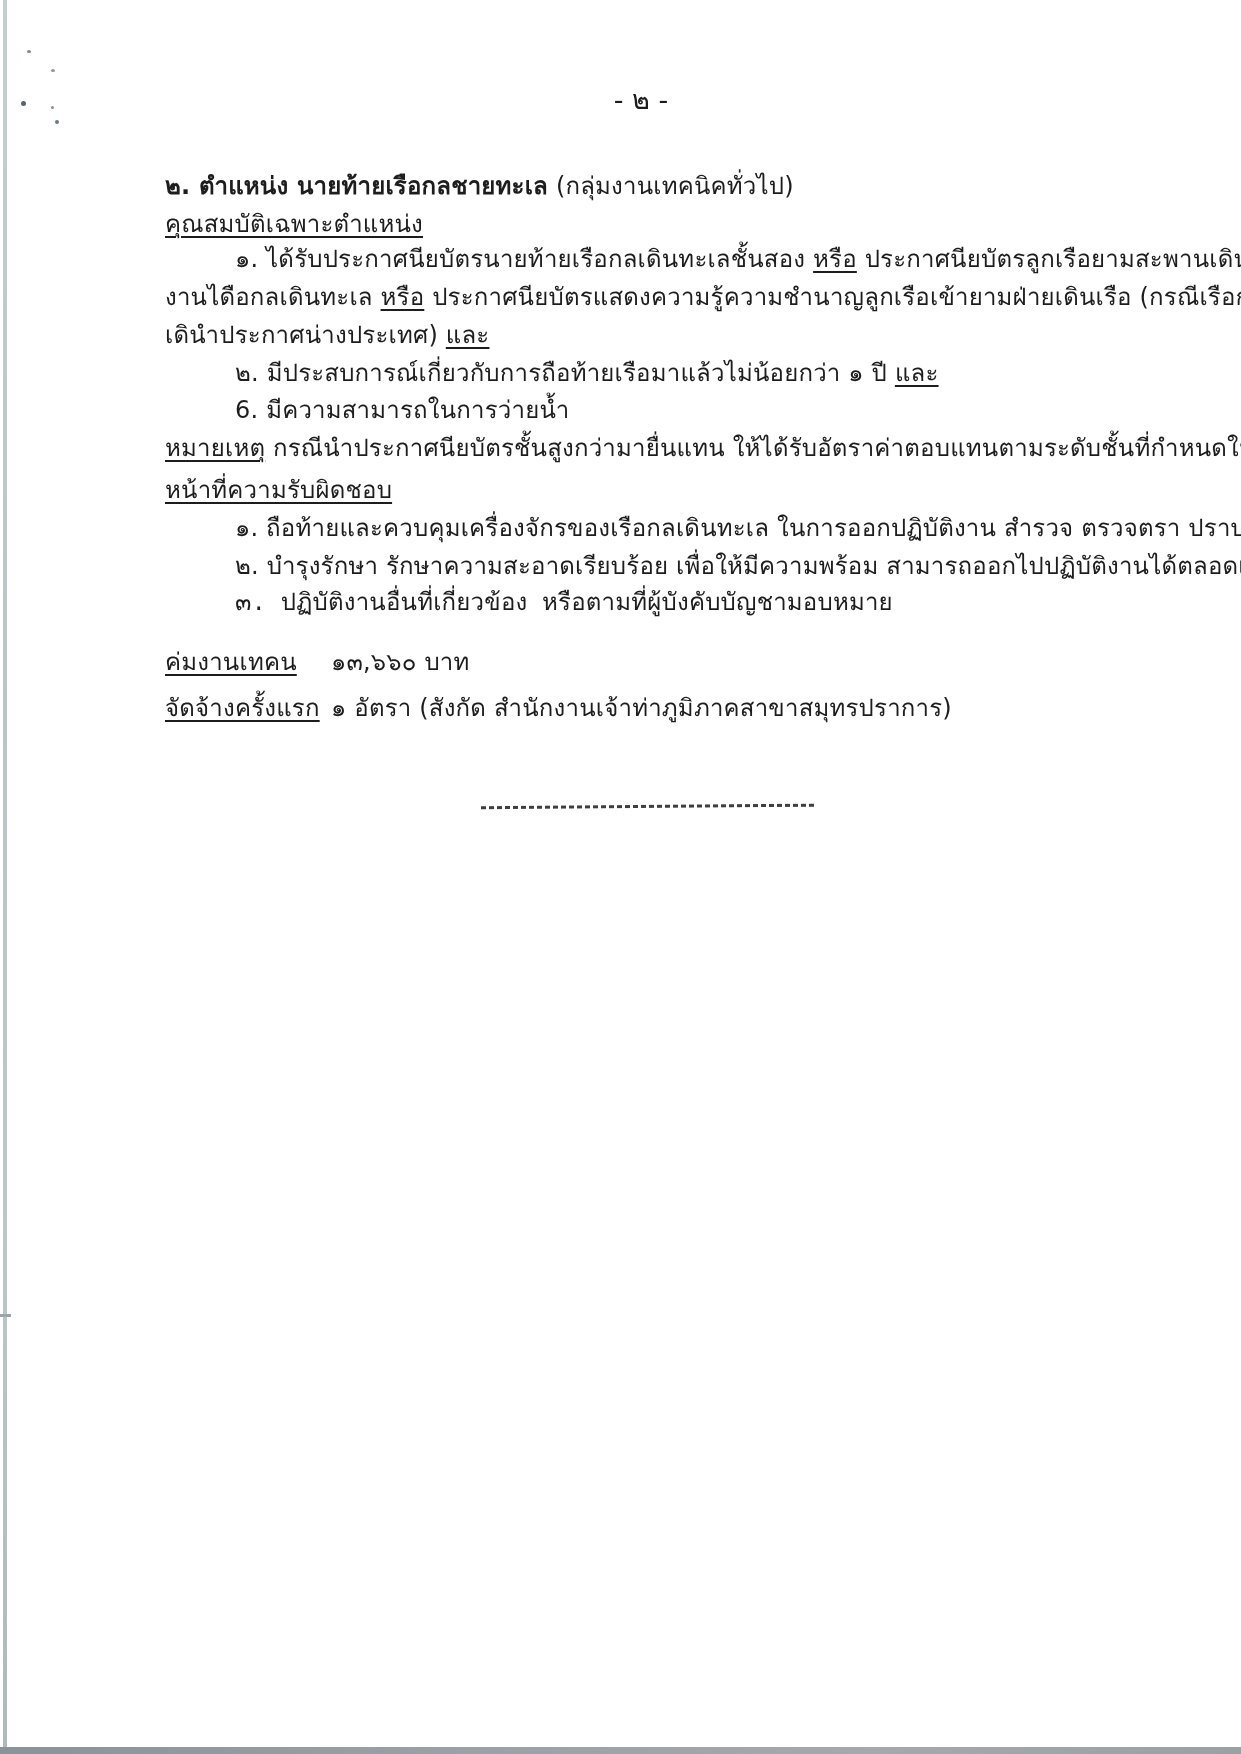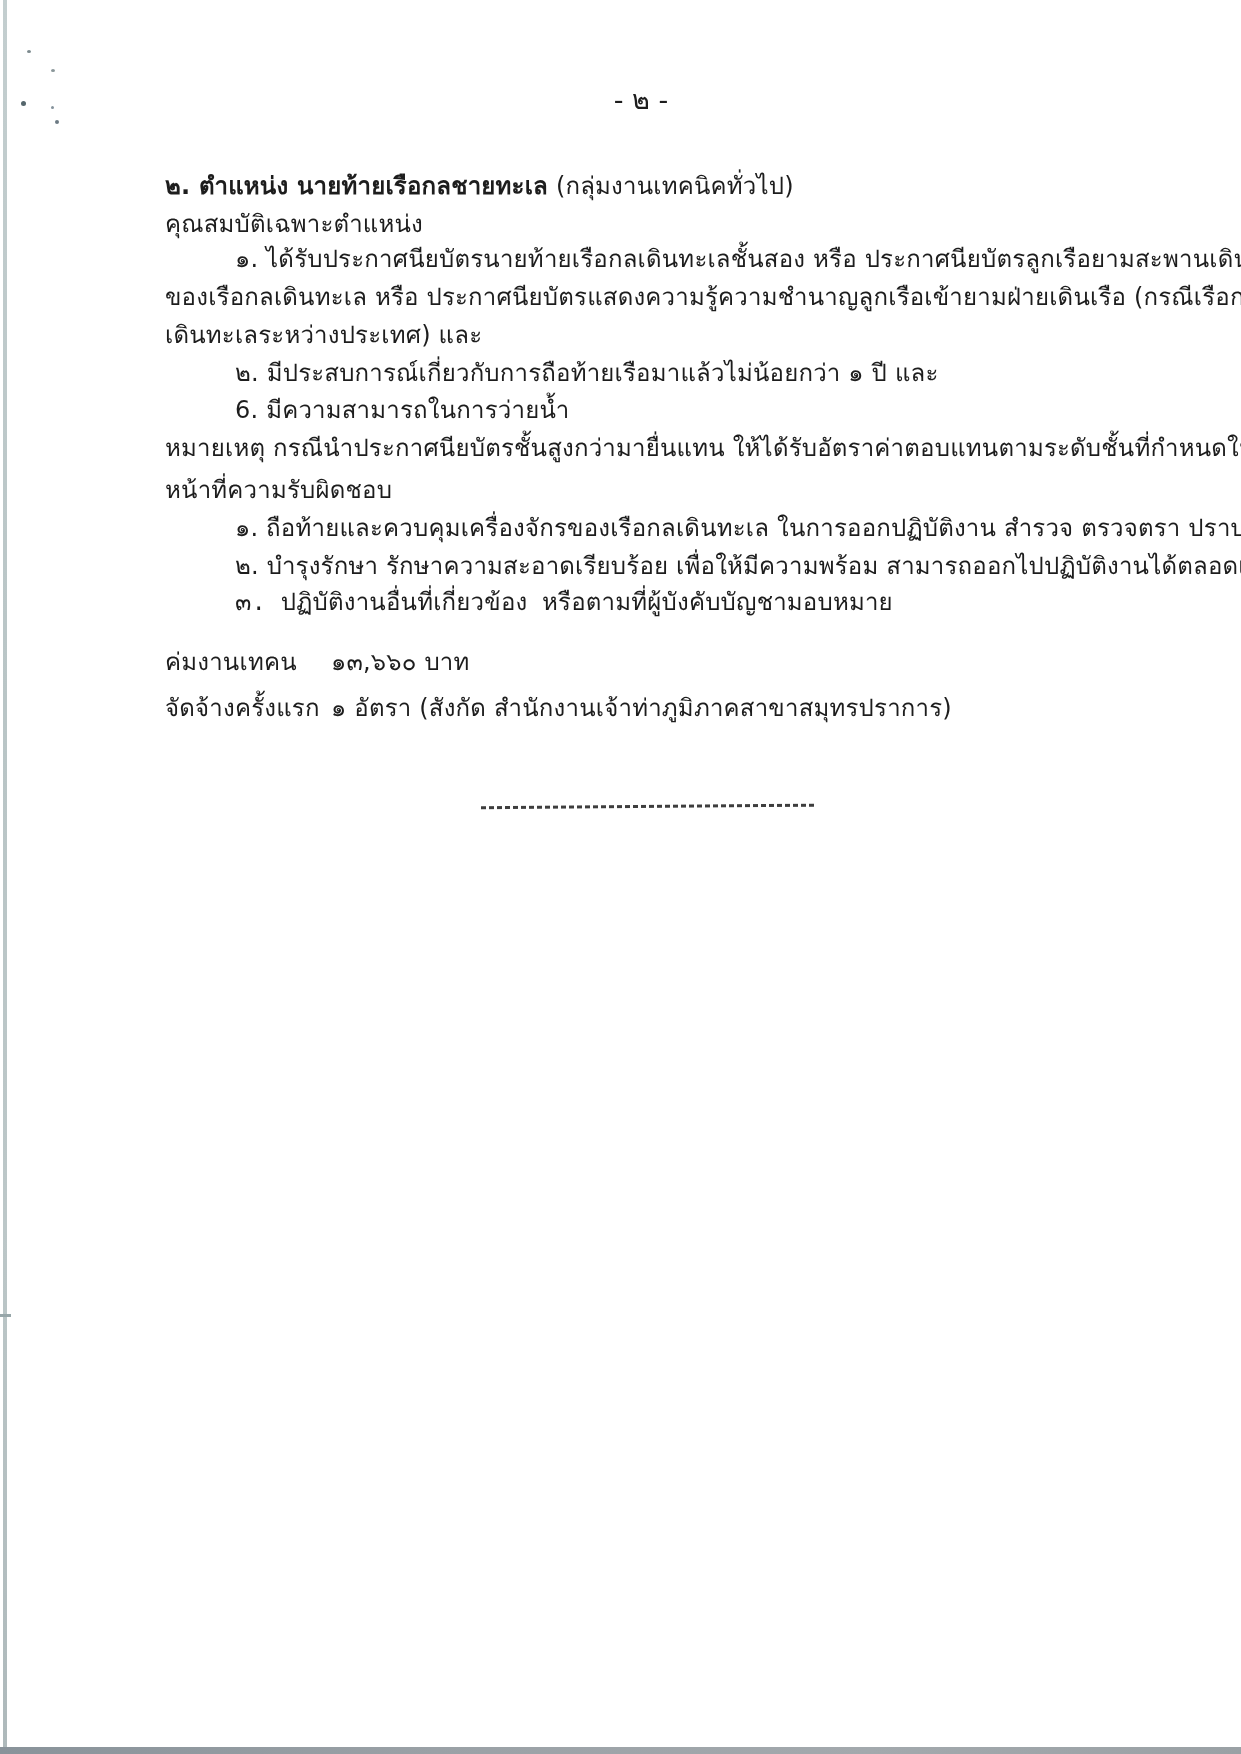--- a/index.html
+++ b/index.html
@@ -54,21 +54,21 @@
   .ind { left: 235px; }   
   .pagenum {
     top: 82px; left: 0; width: 1282px;
     text-align: center;
     font-size: 27px; line-height: 36px;
     position: absolute;
     white-space: nowrap;
   }
   .title-line { top: 166px; }
   .title-bold { font-weight: 700; }
-  .u { text-underline-offset: 4px; text-decoration-thickness: 2px; }
+  .u { text-decoration: underline; text-underline-offset: 4px; text-decoration-thickness: 2px; }
   .h-qual  { top: 204px; }
   .q1l1 { top: 239px; }
   .q1l2 { top: 277px; }
   .q1l3 { top: 315px; }
   .q2   { top: 353px; }
   .q3   { top: 390px; }
   .note { top: 428px; }
   .h-duty { top: 470px; }
   .d1 { top: 508px; }
   .d2 { top: 546px; }
@@ -108,24 +108,24 @@
   </div>
 
   <div class="line ml h-qual">
     <span class="u">คุณสมบัติเฉพาะตำแหน่ง</span>
   </div>
 
   <div class="line ind q1l1">
     <span>๑. ได้รับประกาศนียบัตรนายท้ายเรือกลเดินทะเลชั้นสอง </span><span class="u">หรือ</span><span> ประกาศนียบัตรลูกเรือยามสะพานเดินเรือ</span>
   </div>
   <div class="line ml q1l2">
-    <span>ของเรือกลเดินทะเล </span><span class="u">หรือ</span><span> ประกาศนียบัตรแสดงความรู้ความชำนาญลูกเรือเข้ายามฝ่ายเดินเรือ (กรณีเรือกล</span>
+    <span>งานไดือกลเดินทะเล </span><span class="u">หรือ</span><span> ประกาศนียบัตรแสดงความรู้ความชำนาญลูกเรือเข้ายามฝ่ายเดินเรือ (กรณีเรือกล</span>
   </div>
   <div class="line ml q1l3">
-    <span>เดินทะเลระหว่างประเทศ) </span><span class="u">และ</span>
+    <span>เดินำประกาศน่างประเทศ) </span><span class="u">และ</span>
   </div>
 
   <div class="line ind q2">
     <span>๒. มีประสบการณ์เกี่ยวกับการถือท้ายเรือมาแล้วไม่น้อยกว่า ๑ ปี </span><span class="u">และ</span>
   </div>
 
   <div class="line ind q3">
     <span>6. มีความสามารถในการว่ายน้ำ</span>
   </div>
 

